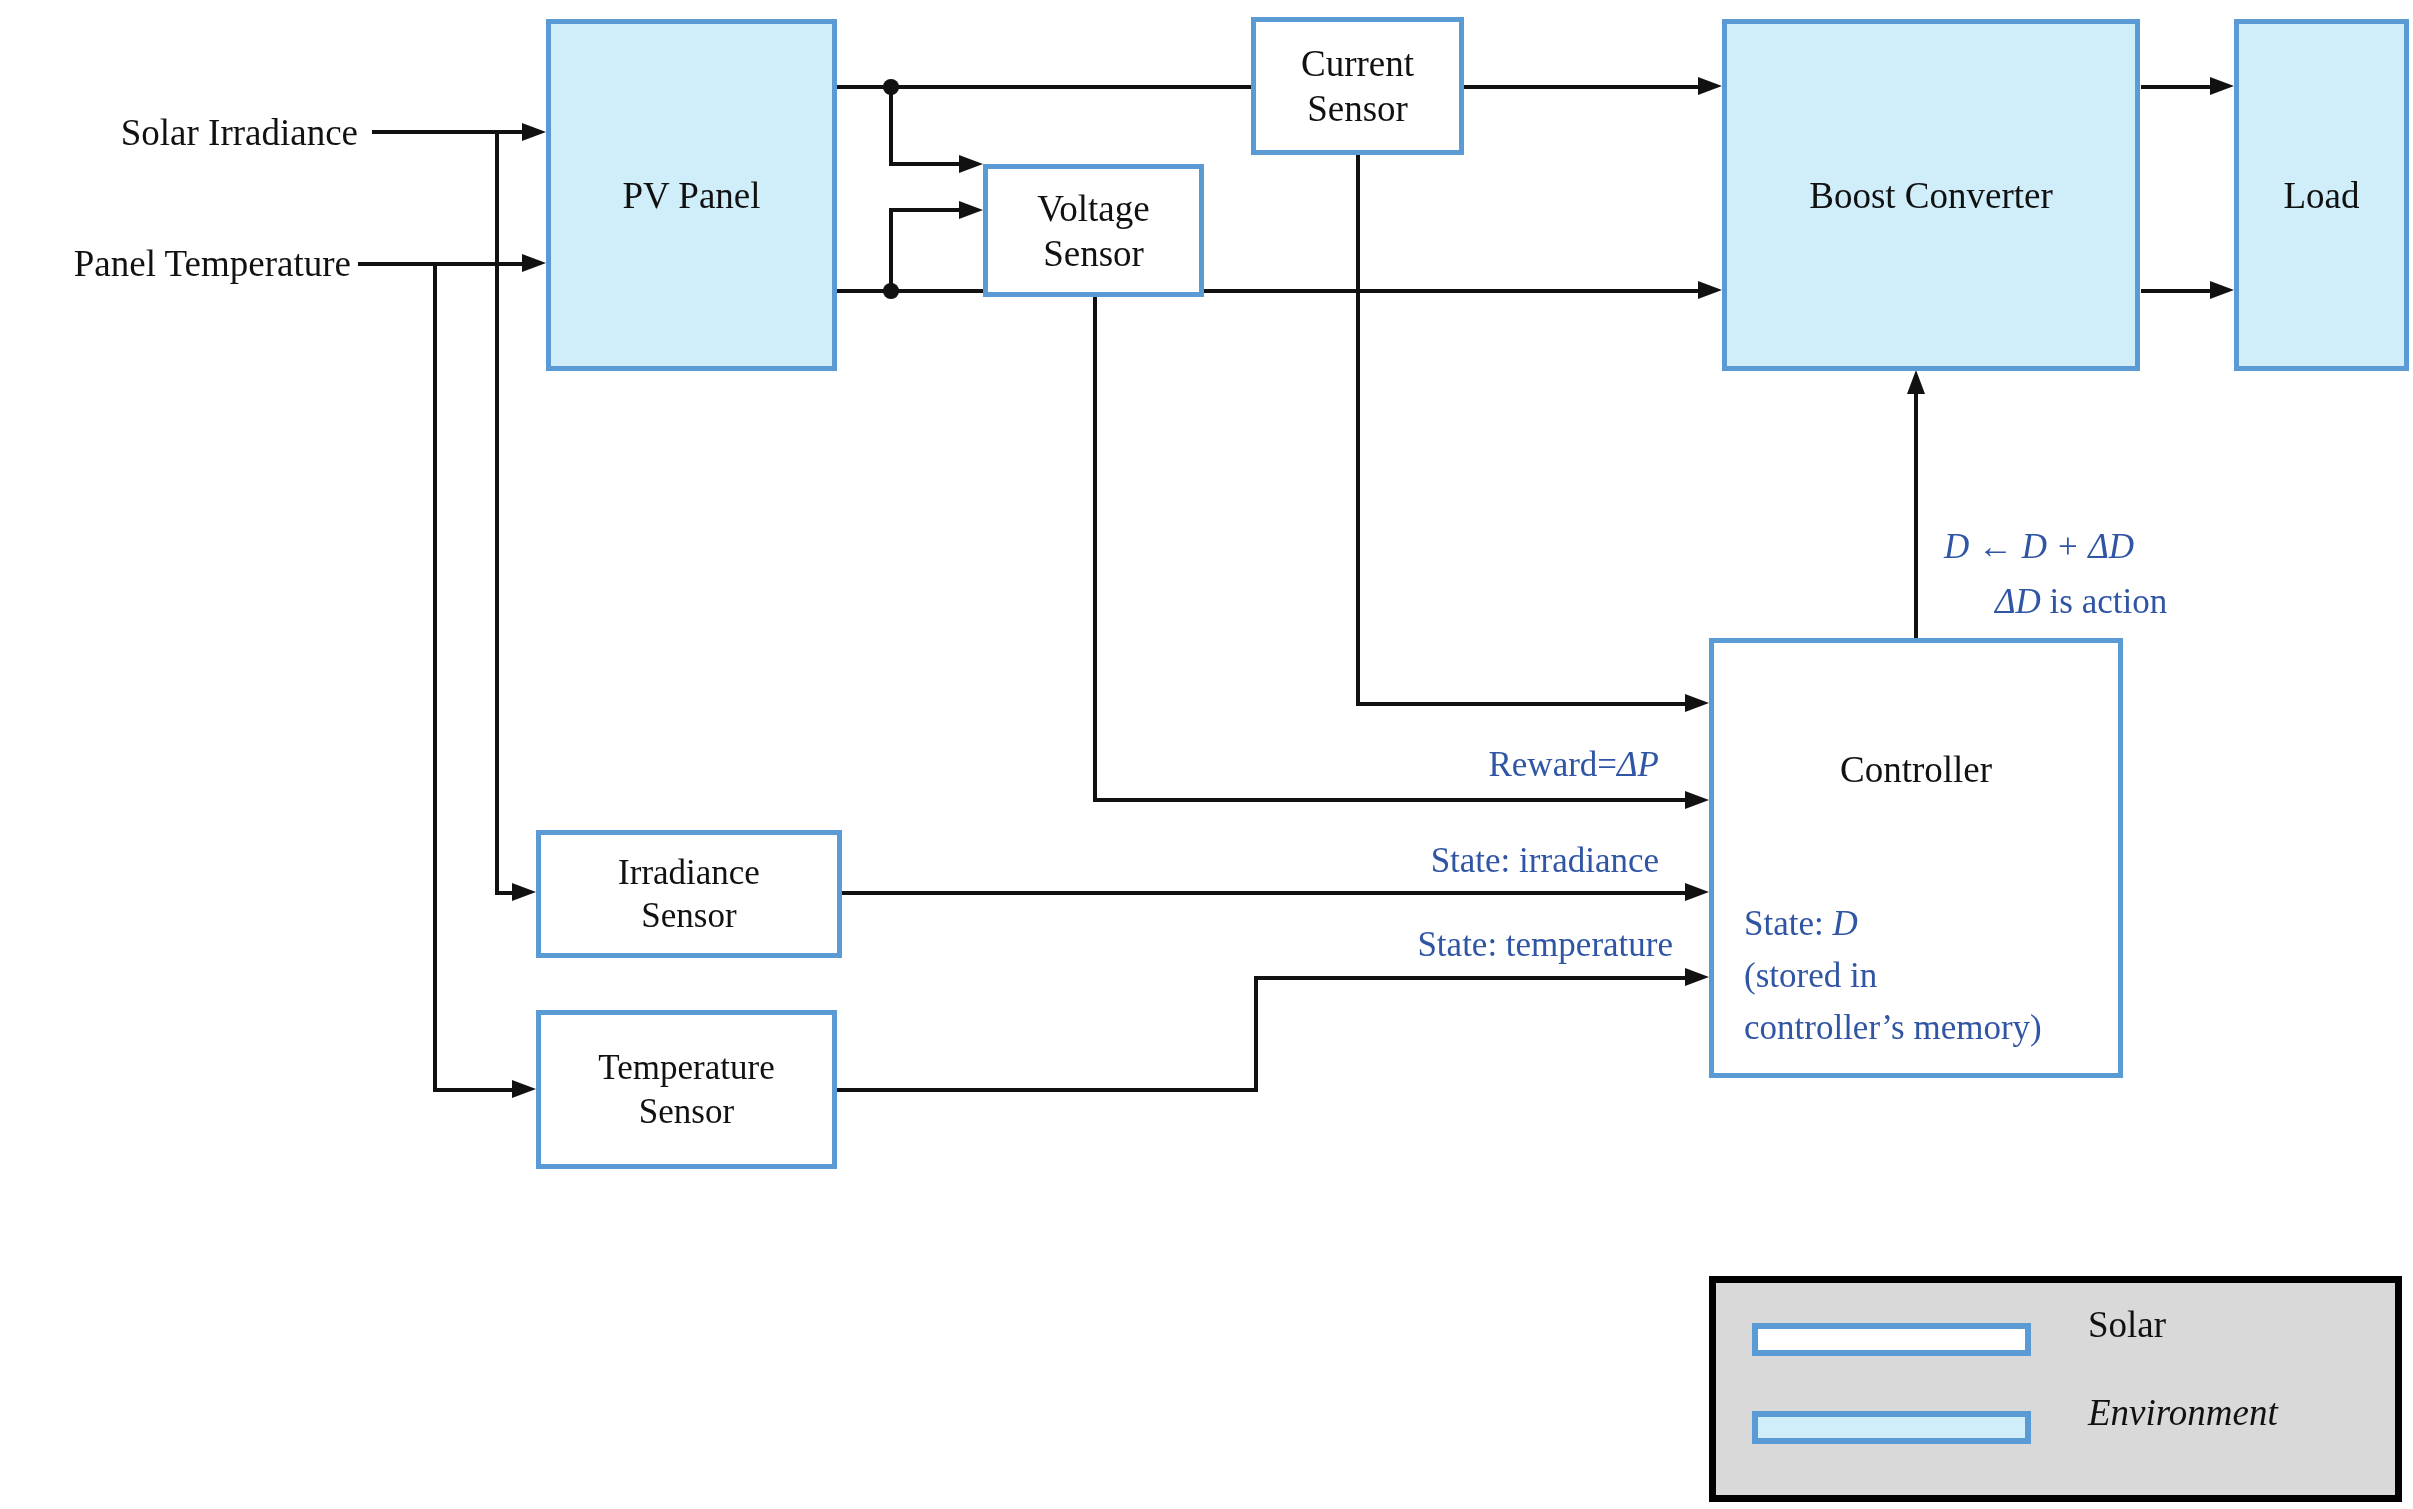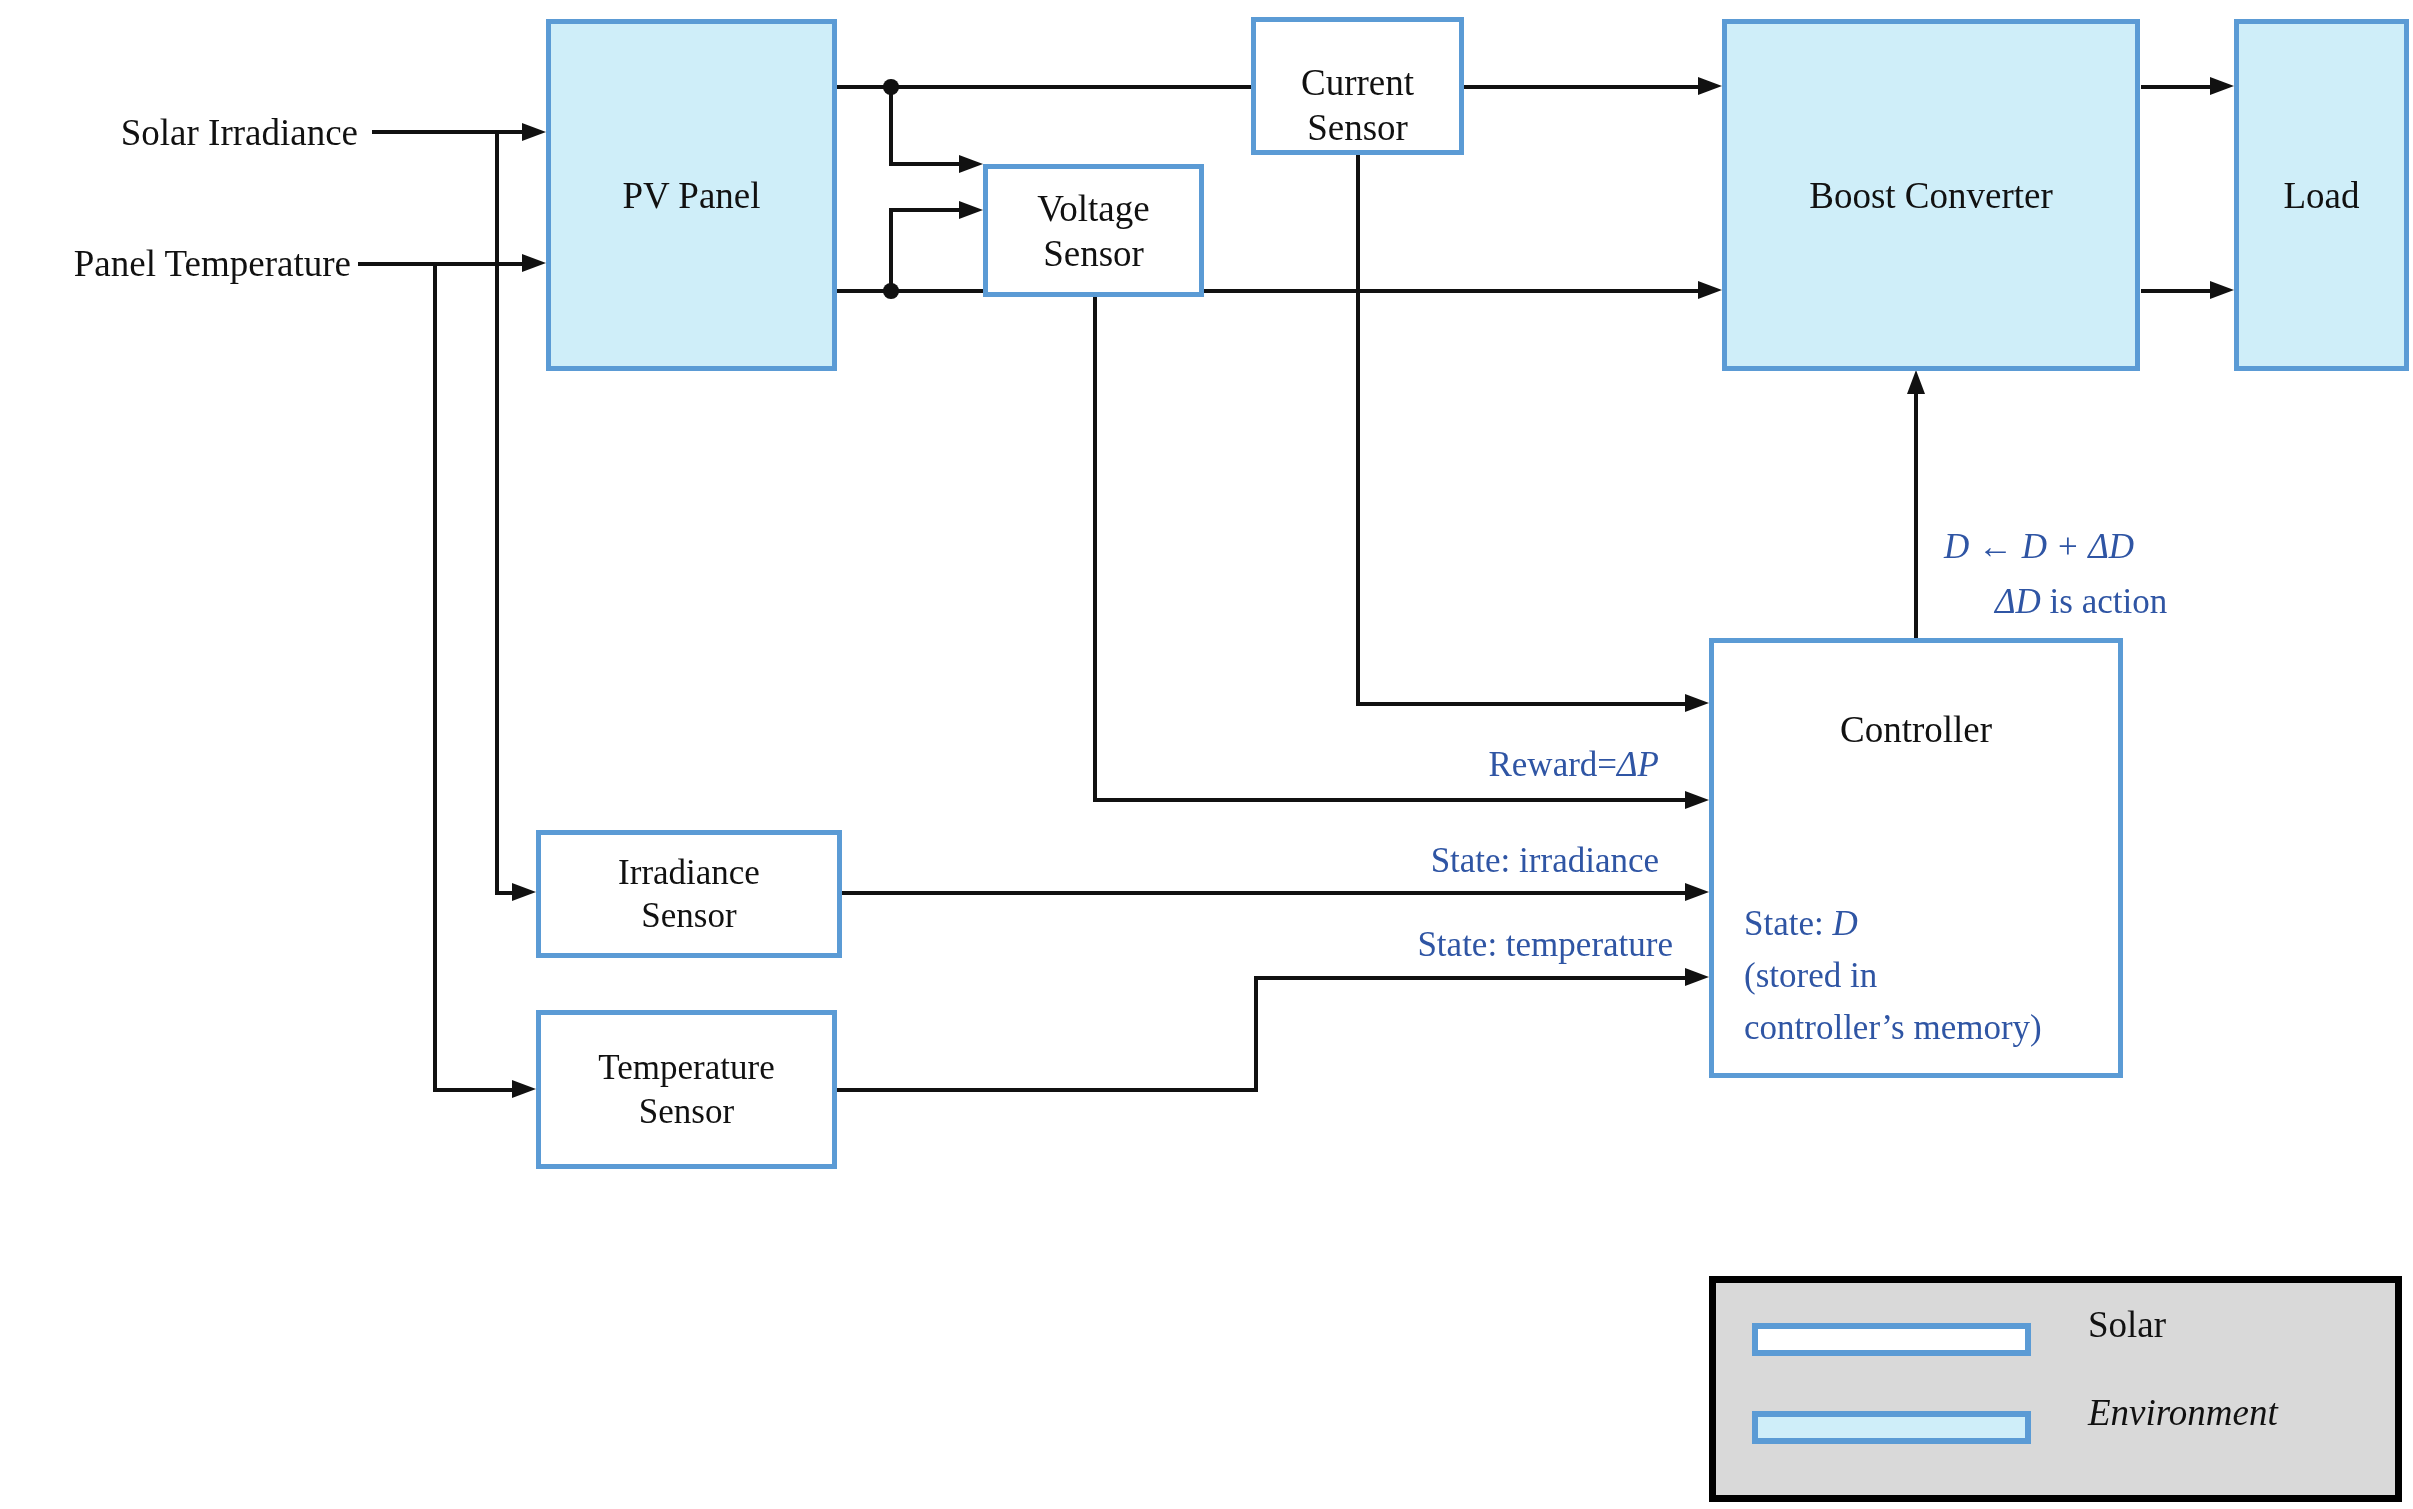--- a/index.html
+++ b/index.html
@@ -27,21 +27,21 @@
   .dot{position:absolute;width:15.6px;height:15.6px;border-radius:50%;background:var(--line);z-index:2;}
   .arrow-right{position:absolute;width:0;height:0;border-top:9.2px solid transparent;
     border-bottom:9.2px solid transparent;border-left:24px solid var(--line);z-index:2;}
   .arrow-up{position:absolute;width:0;height:0;border-left:9.2px solid transparent;
     border-right:9.2px solid transparent;border-bottom:24px solid var(--line);z-index:2;}
   .lbl{position:absolute;font-size:37px;line-height:43px;white-space:nowrap;z-index:4;}
   .lbl.right{text-align:right;}
   .blue{color:var(--blue-text);font-size:35px;}
   .it{font-style:italic;}
   #controller-box{justify-content:flex-start;}
-  .controller-title{margin-top:64px;font-size:37px;}
+  .controller-title{margin-top:104px;font-size:37px;}
   .controller-state{
     position:absolute;left:30px;top:255px;text-align:left;font-size:35px;line-height:52px;
     color:var(--blue-text);white-space:nowrap;
   }
   #legend-box{
     position:absolute;left:1709px;top:1276px;width:693px;height:226px;box-sizing:border-box;
     background:var(--legend-fill);border:7px solid #000;z-index:3;
   }
   .swatch{position:absolute;box-sizing:border-box;border:6.4px solid var(--box-border);}
 </style>
@@ -106,21 +106,21 @@
 
   <div class="box env" style="left:546px;top:19px;width:291px;height:352px;">
     <span>PV Panel</span>
   </div>
 
   <div class="box agent" style="left:983px;top:120px;width:221px;height:133px;margin-top:44px;">
     <span>Voltage</span>
     <span>Sensor</span>
   </div>
 
-  <div class="box agent" style="left:1251px;top:17px;width:213px;height:138px;justify-content:flex-end;">
+  <div class="box agent" style="left:1251px;top:17px;width:213px;height:138px;">
     <span>Current</span>
     <span>Sensor</span>
   </div>
 
   <div class="box env" style="left:1722px;top:19px;width:418px;height:352px;">
     <span>Boost Converter</span>
   </div>
 
   <div class="box env" style="left:2234px;top:19px;width:175px;height:352px;">
     <span>Load</span>

